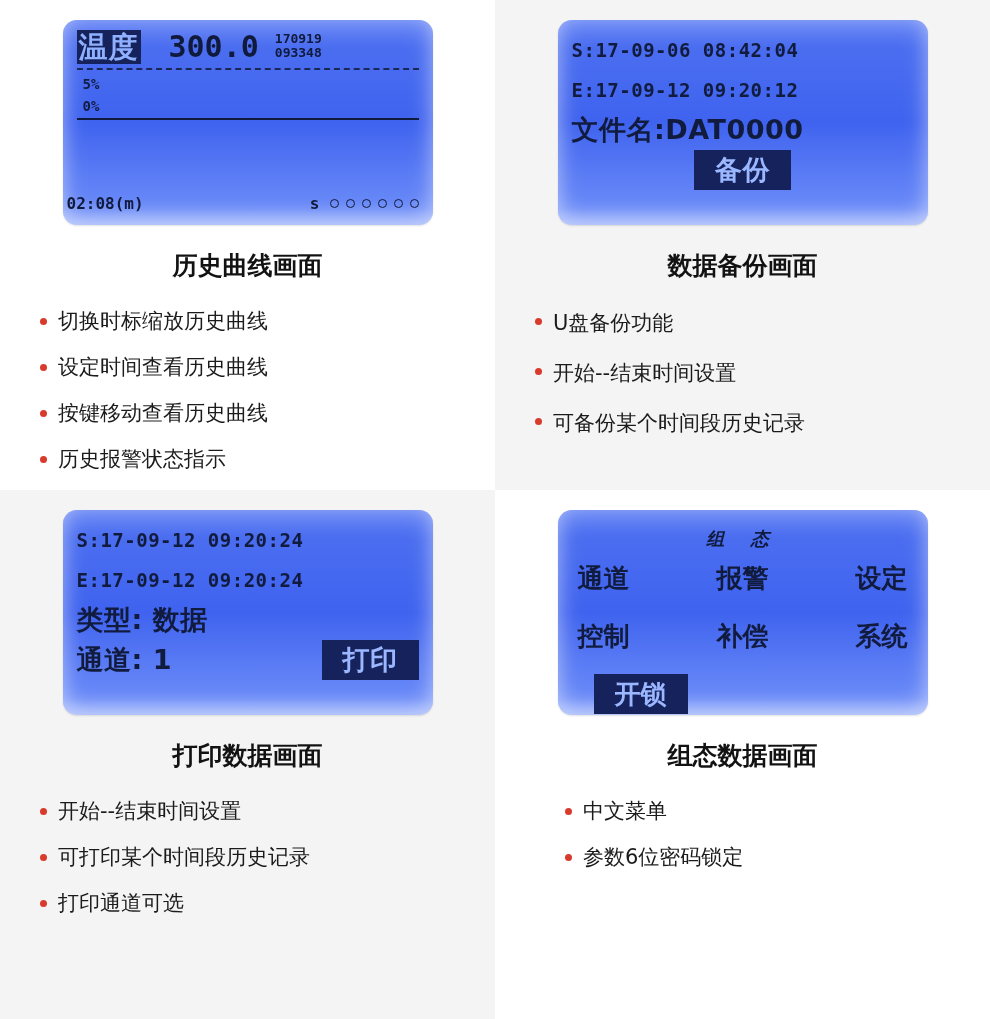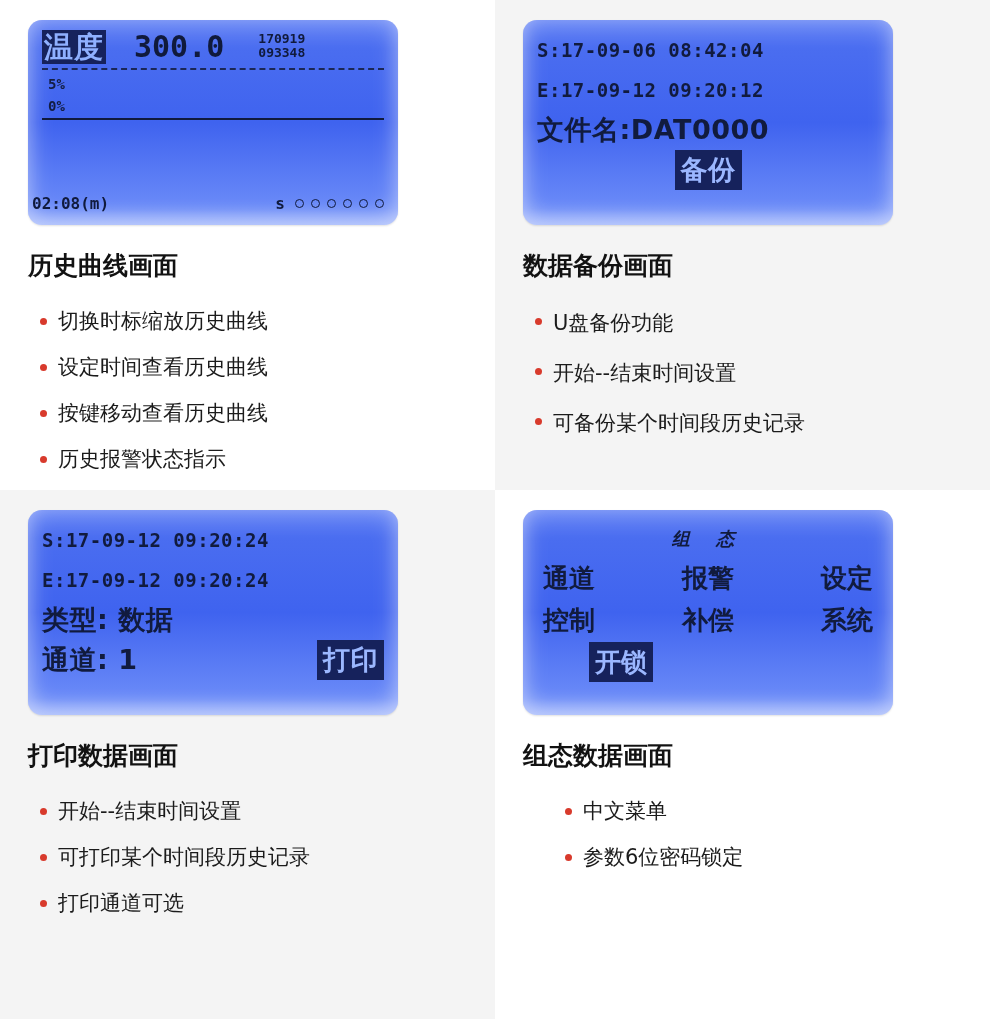--- a/index.html
+++ b/index.html
@@ -14,21 +14,21 @@
     height: 1019px;
     display: grid;
     grid-template-columns: 1fr 1fr;
     grid-template-rows: 490px 529px;
   }
   .cell {
     position: relative;
     padding: 20px 28px 0 28px;
     display: flex;
     flex-direction: column;
-    align-items: flex-start;
+    align-items: center;
   }
   .cell.tl { background: #ffffff; }
   .cell.tr { background: #f4f4f4; }
   .cell.bl { background: #f4f4f4; }
   .cell.br { background: #ffffff; }
 
   
   .lcd {
     width: 370px;
     height: 205px;
@@ -66,21 +66,21 @@
     color: #101a3c;
     margin-left: 18px;
     font-family: "DejaVu Sans Mono", "Liberation Mono", monospace;
   }
   .s1-stamp {
     font-family: "DejaVu Sans Mono", "Liberation Mono", monospace;
     font-size: 13px;
     line-height: 14px;
     font-weight: 700;
     color: #101a3c;
-    margin-left: 24px;
+    margin-left: 6px;
     margin-top: 2px;
   }
   .s1-dash {
     margin-top: 4px;
     border-top: 2px dashed #1b2756;
     width: 100%;
   }
   .s1-scale {
     font-family: "DejaVu Sans Mono", "Liberation Mono", monospace;
     font-size: 14px;
@@ -122,39 +122,39 @@
     white-space: nowrap;
     letter-spacing: 0.5px;
   }
   .lcd-line.mono {
     font-family: "DejaVu Sans Mono", "Liberation Mono", monospace;
     font-size: 19px;
   }
   .hl {
     background: #16225c;
     color: #9bb7ff;
-    padding: 0 6px;
+    padding: 0 21px;
   }
   .center-row { display: flex; justify-content: center; }
   .right-row { display: flex; justify-content: flex-end; }
 
   
   .s4-title {
     text-align: center;
     font-size: 18px;
     line-height: 38px;
     font-weight: 700;
     color: #111b3e;
     letter-spacing: 10px;
     font-style: italic;
   }
   .s4-grid {
     display: grid;
     grid-template-columns: 1fr 1fr 1fr;
-    row-gap: 2px;
+    row-gap: 18px;
     padding: 0 6px;
   }
   .s4-grid div {
     font-size: 26px;
     line-height: 40px;
     font-weight: 700;
     color: #111b3e;
     text-align: left;
   }
   .s4-grid div:nth-child(3n) { text-align: right; }

